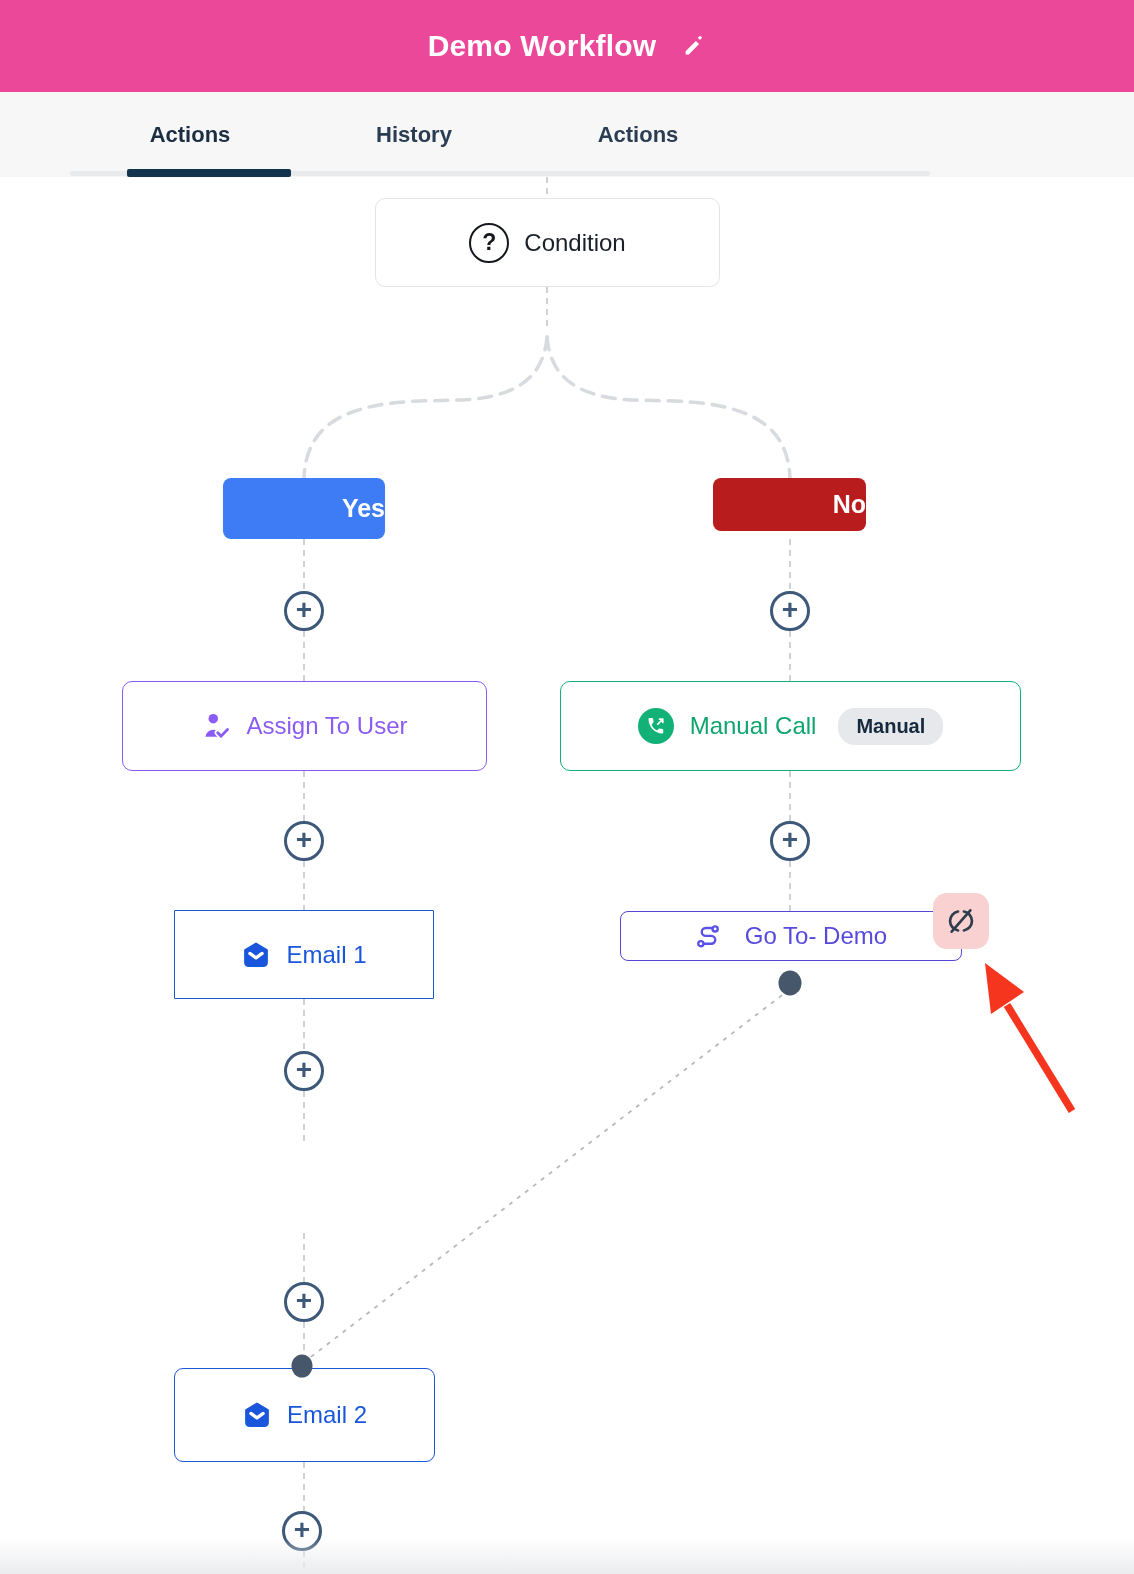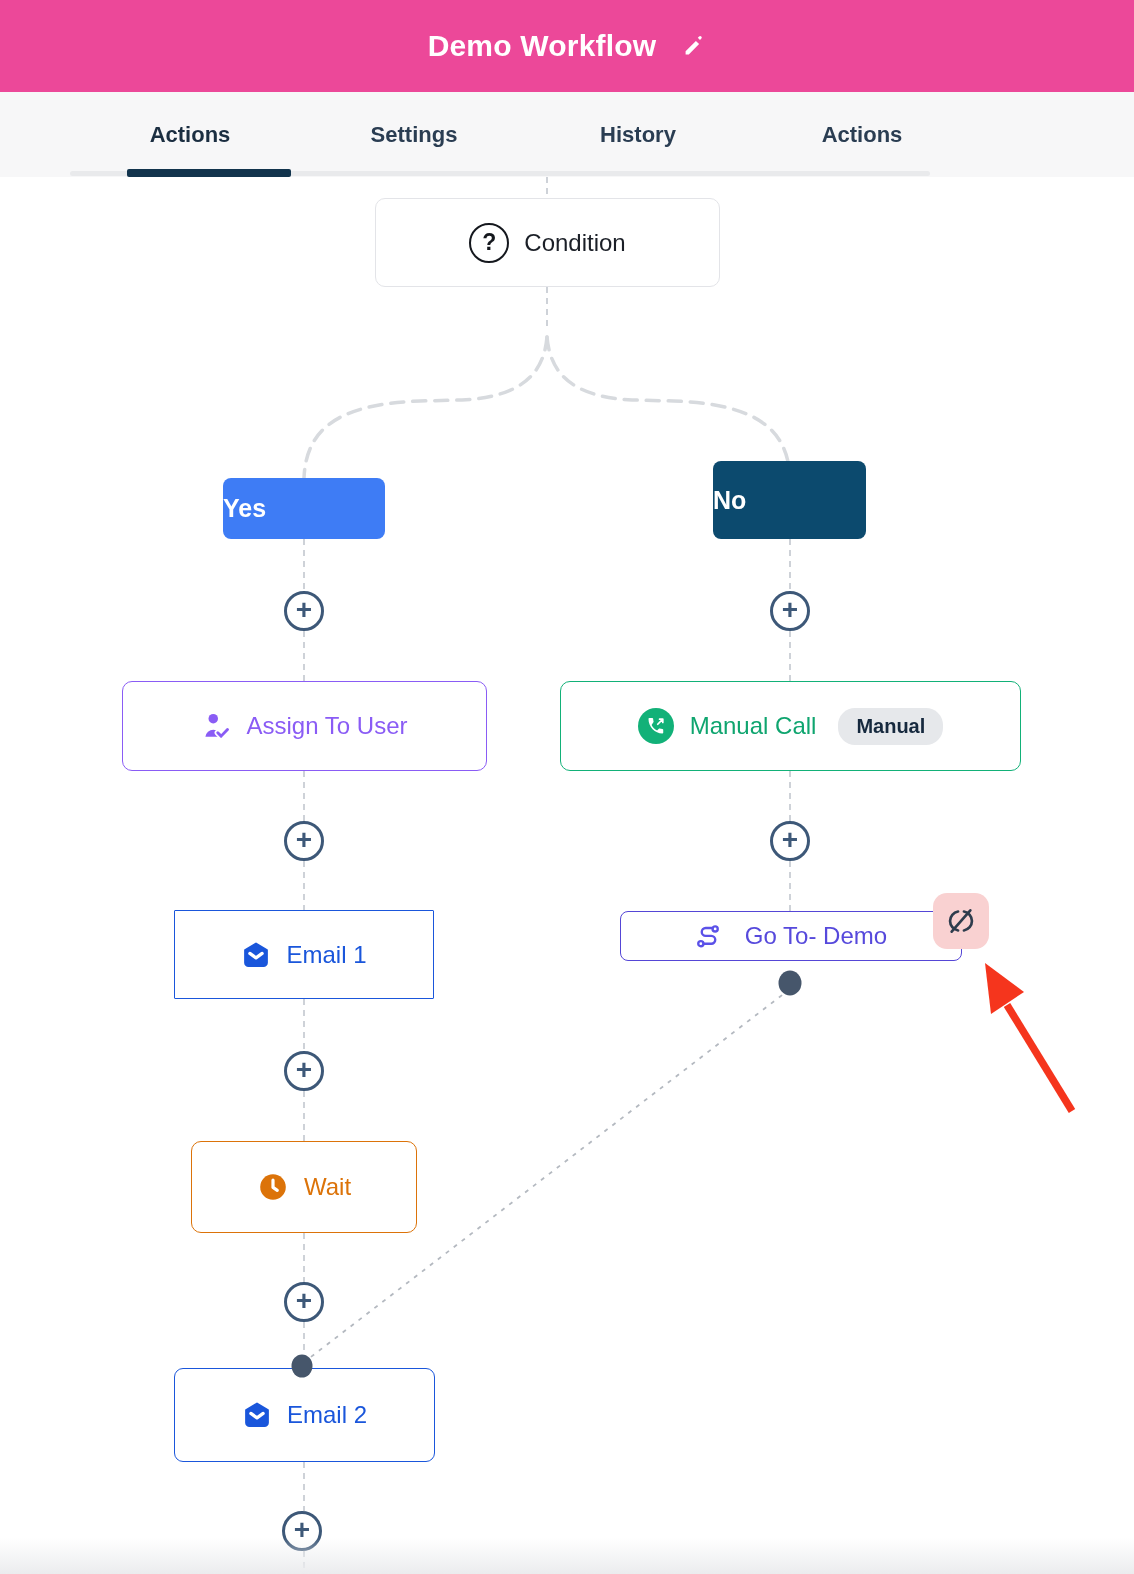--- a/index.html
+++ b/index.html
@@ -49,25 +49,25 @@
 
   .node-condition { left:375px; top:21px;  width:345px; height:89px; border:1.5px solid #e3e4e8; border-radius:10px; }
   .q-circle {
     width:40px; height:40px; border:2.6px solid #15181e; border-radius:50%;
     display:flex; align-items:center; justify-content:center;
     font-size:23px; font-weight:600; color:#15181e;
   }
   .node-condition .lbl { color:#1b1f27; }
 
   .branch-pill {
-    position:absolute; z-index:2; border-radius:8px; display:flex; align-items:center; justify-content:flex-start;
+    position:absolute; z-index:2; border-radius:8px; display:flex; align-items:center; justify-content:flex-end;
     color:#fff; font-size:25px; font-weight:700; cursor:pointer;
   }
   .pill-yes { left:223px; top:301px; width:162px; height:61px; background:#3e7cf5; }
-  .pill-no  { left:713px; top:284px; width:153px; height:78px; background:#0c4a6e; }
+  .pill-no  { left:713px; top:301px; width:153px; height:53px; background:#b91c1c; }
 
   .node-assign { left:122px; top:504px; width:365px; height:90px; border:1.7px solid #8a5cf5; border-radius:10px; }
   .node-assign .lbl { color:#8a5cf5; }
 
   .node-manual { left:560px; top:504px; width:461px; height:90px; border:1.7px solid #12b178; border-radius:10px; gap:16px; }
   .node-manual .lbl { color:#0fa56f; }
   .call-circle {
     width:36px; height:36px; border-radius:50%; background:#12b178;
     display:flex; align-items:center; justify-content:center; flex:none;
   }
@@ -122,23 +122,20 @@
       <svg viewBox="0 0 24 24" width="24" height="24">
         <path fill="#ffffff" d="M3.6 17.2 13.9 6.9l3.2 3.2L6.8 20.4H3.6v-3.2z"></path>
         <path fill="#ffffff" d="M18 5.9 19.3 4.6a1.5 1.5 0 0 0 0-2.1l-.1-.1a1.5 1.5 0 0 0-2.1 0l-1.3 1.3 2.2 2.2z"></path>
       </svg>
     </span>
   </div>
 
   <div class="tabbar">
     <div class="tab active">
         <span>Actions</span>
-      </div>
-    <div class="tab">
-        <span>Settings</span>
       </div>
     <div class="tab">
         <span>History</span>
       </div>
     <div class="tab">
         <span>Actions</span>
       </div>
     <div class="tab-track"></div>
     <div class="tab-thumb"></div>
   </div>
@@ -231,29 +228,20 @@
     <div class="node node-email1">
       <span style="display:inline-flex">
         <svg viewBox="0 0 24 24" width="30" height="30">
           <path d="M12 2.9 3.3 8 v10.1 a2.7 2.7 0 0 0 2.7 2.7 h12 a2.7 2.7 0 0 0 2.7-2.7 V8 Z" fill="#1a56db" stroke="#1a56db" stroke-width="1.6" stroke-linejoin="round"></path>
           <path d="M7.1 10.7 12 14.3 16.9 10.7" fill="none" stroke="#ffffff" stroke-width="2.6" stroke-linecap="round" stroke-linejoin="round"></path>
         </svg>
       </span>
       <span class="lbl">Email 1</span>
     </div>
 
-    <div class="node node-wait">
-      <span style="display:inline-flex">
-        <svg viewBox="0 0 24 24" width="32" height="32">
-          <circle cx="12" cy="12" r="9.6" fill="#dc7309"></circle>
-          <path d="M12 6.9 V12.3 L15.2 14.5" fill="none" stroke="#ffffff" stroke-width="2.4" stroke-linecap="round" stroke-linejoin="round"></path>
-        </svg>
-      </span>
-      <span class="lbl">Wait</span>
-    </div>
 
     <div class="node node-email2">
       <span style="display:inline-flex">
         <svg viewBox="0 0 24 24" width="30" height="30">
           <path d="M12 2.9 3.3 8 v10.1 a2.7 2.7 0 0 0 2.7 2.7 h12 a2.7 2.7 0 0 0 2.7-2.7 V8 Z" fill="#1a56db" stroke="#1a56db" stroke-width="1.6" stroke-linejoin="round"></path>
           <path d="M7.1 10.7 12 14.3 16.9 10.7" fill="none" stroke="#ffffff" stroke-width="2.6" stroke-linecap="round" stroke-linejoin="round"></path>
         </svg>
       </span>
       <span class="lbl">Email 2</span>
     </div>

